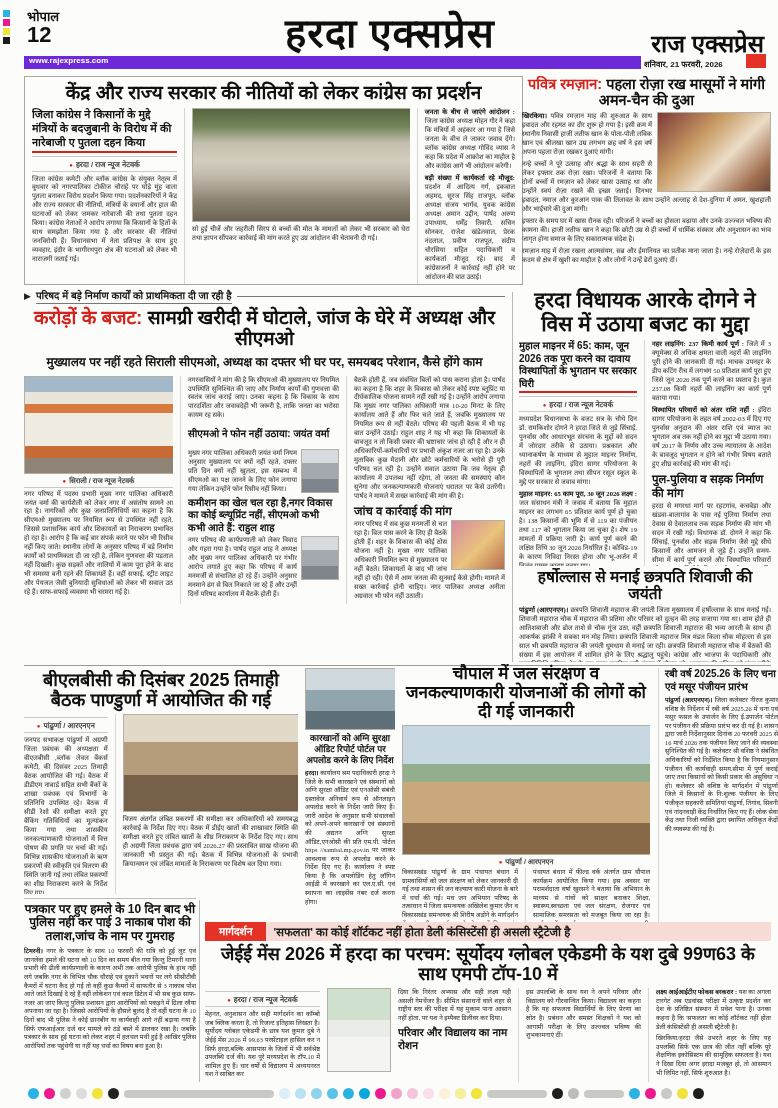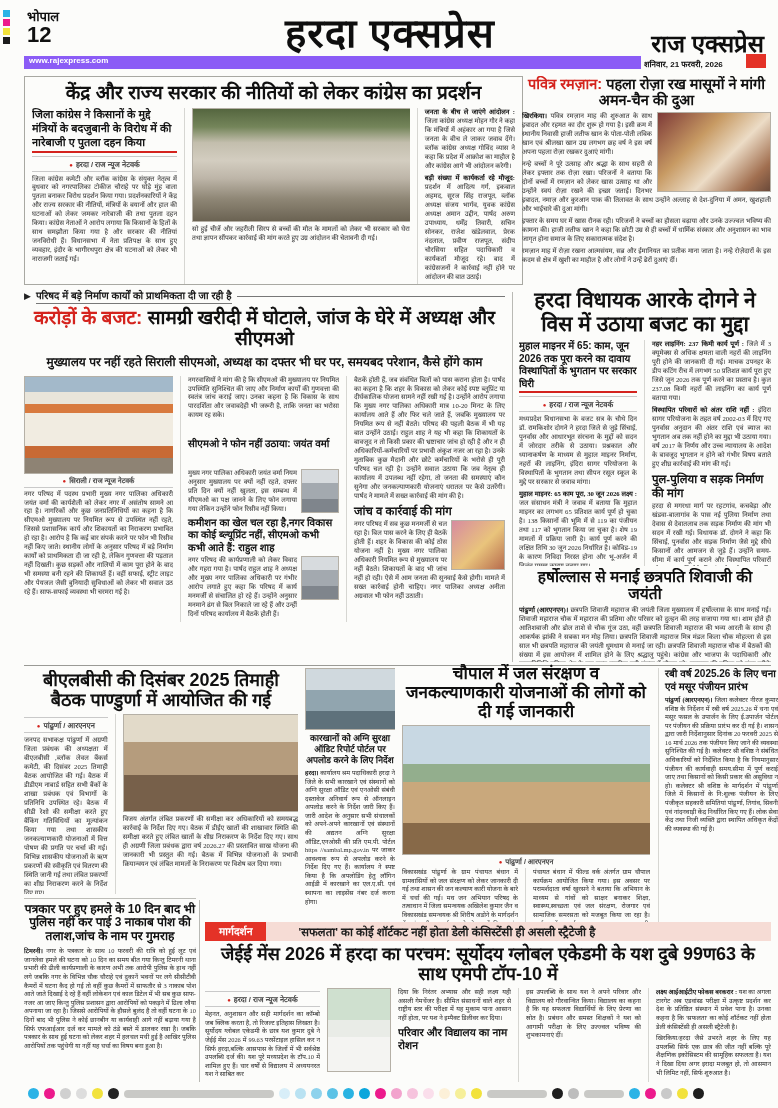--- a/index.html
+++ b/index.html
@@ -4,21 +4,21 @@
 <style>
   html,body{margin:0;padding:0;background:#e8e8e4;}
   .page{position:relative;width:778px;height:1108px;background:#fcfcfa;margin:0 auto;overflow:hidden;
         font-family:"Liberation Serif",serif;color:#222;}
   .abs{position:absolute;}
   
   .edition-city{font:700 13px "Liberation Sans",sans-serif;color:#111;}
   .page-num{font:800 22px "Liberation Sans",sans-serif;color:#111;margin-top:-3px;}
   .masthead{font:800 40px "Liberation Sans",sans-serif;color:#0e0e0e;text-align:center;letter-spacing:1px;}
   .brand{font:800 24px "Liberation Sans",sans-serif;color:#0e0e0e;text-align:right;}
-  .redbar{background:#8b5cf6;height:13px;line-height:13px;color:#fff;font:700 8px "Liberation Sans",sans-serif;padding-left:5px;}
+  .redbar{background:#6d28d9;height:13px;line-height:13px;color:#fff;font:700 8px "Liberation Sans",sans-serif;padding-left:5px;}
   .hdr-date{font:700 8px "Liberation Sans",sans-serif;color:#111;}
   .redsquare{background:#e43227;width:20px;height:14px;}
   .corner-marks{display:flex;flex-direction:column;gap:2px;}
   .corner-marks span{width:7px;height:7px;display:block;}
   
   .hl{font-family:"Liberation Sans",sans-serif;font-weight:800;color:#101010;text-align:center;line-height:1.12;}
   .hl .red{color:#d4231d;}
   .sub{font-family:"Liberation Sans",sans-serif;font-weight:700;color:#141414;line-height:1.25;}
   .red-rule{border-bottom:2px solid #d4231d;padding-bottom:1px;}
   .byline{font:700 7.5px "Liberation Sans",sans-serif;color:#444;text-align:center;margin:3px 0;
@@ -46,21 +46,21 @@
   .ph-haldi{background:linear-gradient(135deg,#d78ba0 0%,#e9c47c 55%,#b76c4e 100%);}
   .ph-meeting{background:linear-gradient(180deg,#e2dac9 0 28%,#b59c7d 28% 62%,#77604a 62% 100%);}
   .ph-meeting-sm{background:linear-gradient(180deg,#d0d9de 0 35%,#91a5af 35% 70%,#5e717b 70% 100%);}
   .ph-crowd{background:linear-gradient(180deg,#c8d8e3 0 30%,#93ae8d 30% 44%,#c9a87c 44% 76%,#876948 76% 100%);}
   .ph-student{background:linear-gradient(180deg,#cfe0cf 0 38%,#e9ece7 38% 58%,#f4f4f2 58% 100%);}
   
   .story-box{border:1px solid #a8a8a2;}
   .strip{display:flex;align-items:center;background:#f6dcd5;height:19px;}
   .strip .tag{background:#e43227;color:#fff;font:700 10.5px "Liberation Sans",sans-serif;
               padding:0 14px;height:19px;line-height:19px;}
-  .strip .stext{font:700 11.5px "Liberation Sans",sans-serif;color:#1c1c1c;padding-left:32px;}
+  .strip .stext{font:700 11.5px "Liberation Sans",sans-serif;color:#1c1c1c;padding-left:7px;}
   
   .marks{display:flex;align-items:center;gap:5px;}
   .marks i{display:block;border-radius:50%;width:11px;height:11px;}
   .marks u{display:block;height:8px;border-radius:4px;background:#c9c9c6;}
   .dl{font-weight:700;}
 </style>
 </head>
 <body>
 
 <div class="page">
@@ -120,21 +120,21 @@
     <div class="hl" style="font-size:19px;margin-top:3px;"><span class="red">करोड़ों के बजट:</span><span> सामग्री खरीदी में घोटाले, जांज के घेरे में अध्यक्ष और सीएमओ</span></div>
     <div class="sub" style="font-size:12px;text-align:center;margin-top:5px;">मुख्यालय पर नहीं रहते सिराली सीएमओ, अध्यक्ष का दफ्तर भी घर पर, समयबद परेशान, कैसे होंगे काम</div>
     <div class="row" style="margin-top:6px;">
       <div class="col" style="width:150px;">
         <div class="photo ph-building" style="width:150px;height:96px;"></div>
         <div class="cap" style="border-bottom:1px solid #c9c9c9;padding-bottom:2px;"><span class="dot">●</span><span>सिराली / राज न्यूज नेटवर्क</span></div>
         <p class="b">नगर परिषद में पदस्थ प्रभारी मुख्य नगर पालिका अधिकारी जयंत वर्मा की कार्यशैली को लेकर नगर में असंतोष सामने आ रहा है। नागरिकों और कुछ जनप्रतिनिधियों का कहना है कि सीएमओ मुख्यालय पर नियमित रूप से उपस्थित नहीं रहते, जिससे प्रशासनिक कार्य और शिकायतों का निराकरण प्रभावित हो रहा है। आरोप है कि कई बार संपर्क करने पर फोन भी रिसीव नहीं किए जाते। स्थानीय लोगों के अनुसार परिषद में बड़े निर्माण कार्यों को प्राथमिकता दी जा रही है, लेकिन गुणवत्ता की पड़ताल नहीं दिखती। कुछ सड़कों और नालियों में काम पूरा होने के बाद भी समस्या बनी रहने की शिकायतें हैं। वहीं सफाई, स्ट्रीट लाइट और पेयजल जैसी बुनियादी सुविधाओं को लेकर भी सवाल उठ रहे हैं। साफ-सफाई व्यवस्था भी चरमरा गई है।</p>
       </div>
       <div class="col" style="width:152px;">
         <p class="b">नगरवासियों ने मांग की है कि सीएमओ की मुख्यालय पर नियमित उपस्थिति सुनिश्चित की जाए और निर्माण कार्यों की गुणवत्ता की स्वतंत्र जांच कराई जाए। उनका कहना है कि विकास के साथ पारदर्शिता और जवाबदेही भी जरूरी है, ताकि जनता का भरोसा कायम रह सके।</p>
-        <div class="sub" style="font-size:10px;margin:18px 0;">सीएमओ ने फोन नहीं उठाया: जयंत वर्मा</div>
+        <div class="sub" style="font-size:10px;margin:8px 0;">सीएमओ ने फोन नहीं उठाया: जयंत वर्मा</div>
         <div class="photo ph-portrait" style="width:36px;height:42px;float:right;margin:0 0 2px 4px;"></div>
         <p class="b">मुख्य नगर पालिका अधिकारी जयंत वर्मा नियम अनुसार मुख्यालय पर क्यों नहीं रहते, दफ्तर प्रति दिन क्यों नहीं खुलता, इस सम्बन्ध में सीएमओ का पक्ष जानने के लिए फोन लगाया गया लेकिन उन्होंने फोन रिसीव नहीं किया।</p>
         <div class="sub" style="font-size:10px;margin:2px 0;">कमीशन का खेल चल रहा है,नगर विकास का कोई ब्ल्यूप्रिंट नहीं, सीएमओ कभी कभी आते हैं: राहुल शाह</div>
         <div class="photo ph-portrait" style="width:36px;height:42px;float:right;margin:0 0 2px 4px;"></div>
         <p class="b">नगर परिषद की कार्यप्रणाली को लेकर विवाद और गहरा गया है। पार्षद राहुल शाह ने अध्यक्ष और मुख्य नगर पालिका अधिकारी पर गंभीर आरोप लगाते हुए कहा कि परिषद में कार्य मनमर्जी से संचालित हो रहे हैं। उन्होंने अनुसार मनमाने ढंग से बिल निकाले जा रहे हैं और उन्हीं दिनों परिषद कार्यालय में बैठकें होती हैं।</p>
       </div>
       <div class="col" style="width:152px;">
         <p class="b">बैठकें होती हैं, जब संबंधित बिलों को पास कराना होता है। पार्षद का कहना है कि शहर के विकास को लेकर कोई स्पष्ट ब्लूप्रिंट या दीर्घकालिक योजना सामने नहीं रखी गई है। उन्होंने आरोप लगाया कि मुख्य नगर पालिका अधिकारी मात्र 10-20 मिनट के लिए कार्यालय आते हैं और फिर चले जाते हैं, जबकि मुख्यालय पर नियमित रूप से नहीं बैठते। परिषद की पहली बैठक में भी यह बात उन्होंने उठाई। राहुल शाह ने यह भी कहा कि शिकायतों के बावजूद न तो किसी प्रकार की भ्रष्टाचार जांच हो रही है और न ही अधिकारियों-कर्मचारियों पर प्रभावी अंकुश नजर आ रहा है। उनके मुताबिक कुछ मैदानी और छोटे कर्मचारियों के भरोसे ही पूरी परिषद चल रही है। उन्होंने सवाल उठाया कि जब नेतृत्व ही कार्यालय में उपलब्ध नहीं रहेगा, तो जनता की समस्याएं कौन सुनेगा और जनकल्याणकारी योजनाएं धरातल पर कैसे उतरेंगी। पार्षद ने मामले में सख्त कार्रवाई की मांग की है।</p>
         <div class="sub" style="font-size:11.5px;margin:2px 0;">जांच व कार्रवाई की मांग</div>
         <div class="photo ph-haldi" style="width:52px;height:48px;float:right;margin:0 0 2px 4px;"></div>

